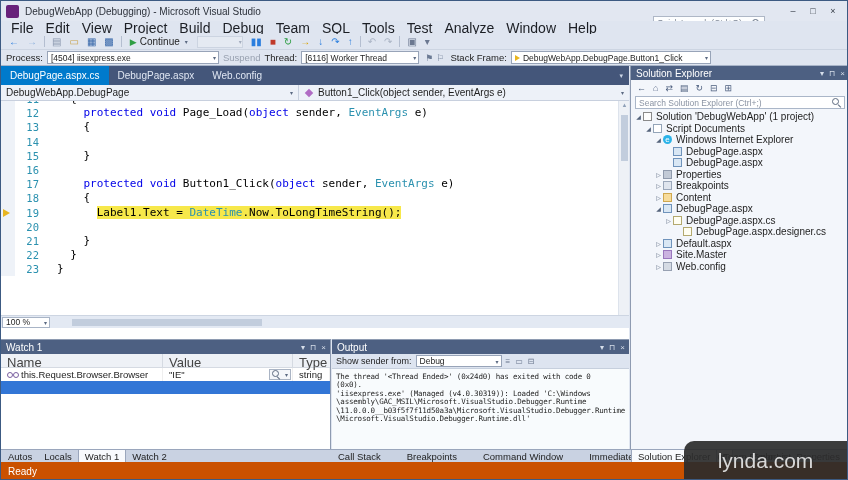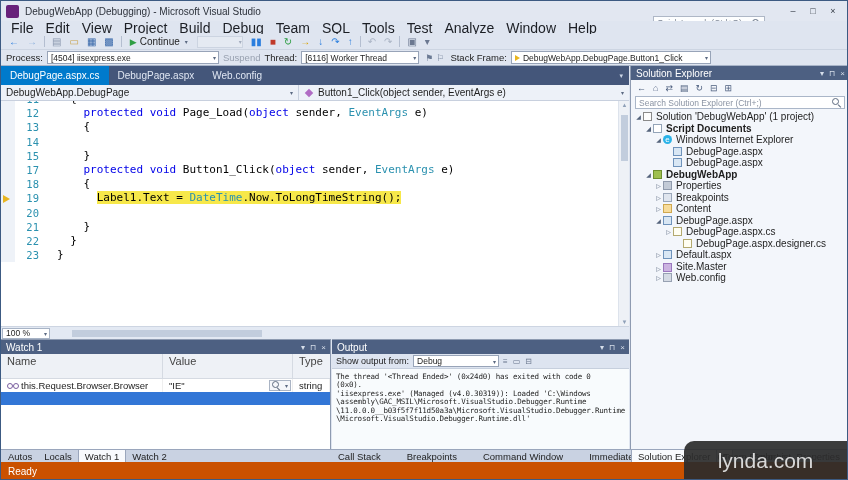--- a/index.html
+++ b/index.html
@@ -61,32 +61,32 @@
   .cur-arrow{position:absolute;left:2px;top:3.5px;width:0;height:0;border-left:7px solid #e8b520;border-top:4px solid transparent;border-bottom:4px solid transparent;}
   .cl-num{width:30px;flex:0 0 30px;text-align:right;color:#2b91af;padding-right:6px;font-size:10.5px;}
   .cl-code{padding-left:12px;}
   .tok-k{color:#0000e8;}
   .tok-t{color:#2b91af;}
   .tok-p{color:#000;}
   .cur-hl{background:#f7e84a;}
   #v-scroll{position:absolute;right:0;top:0;bottom:0;width:11px;background:#eef1f6;border-left:1px solid #dde3ec;}
   #v-thumb{position:absolute;left:2px;top:14px;width:7px;height:46px;background:#c2cddd;}
   .scroll-arrow{position:absolute;left:2px;font-size:6px;color:#8fa0b8;width:7px;text-align:center;}
-  #editor-bottom{position:absolute;left:0;bottom:0;width:100%;height:13px;background:#e3e9f3;border-top:1px solid #cdd5e2;display:flex;align-items:center;gap:14px;}
+  #editor-bottom{position:absolute;left:0;bottom:11px;width:100%;height:13px;background:#e3e9f3;border-top:1px solid #cdd5e2;display:flex;align-items:center;gap:14px;}
   #zoom-box{width:48px;height:11px;background:#fff;border:1px solid #a8b4c6;font-size:8.5px;display:flex;align-items:center;padding:0 2px 0 3px;margin-left:1px;color:#1e1e1e;}
   #zoom-box .tb-caret{margin-left:auto;}
   #h-thumb{width:190px;height:7px;background:#c2cddd;margin-left:8px;}
 
   
   .panel-header{height:14px;background:#4d6082;color:#fff;font-size:10px;display:flex;align-items:center;padding-left:5px;}
   .panel-icons{margin-left:auto;display:flex;gap:5px;padding-right:4px;}
   .p-icon{font-size:8px;color:#d6deea;}
 
   #watch-panel{position:absolute;left:0;top:338px;width:330px;height:110px;background:#fff;border-top:1px solid #8e9bb1;border-right:1px solid #8e9bb1;}
-  #watch-grid-header{height:25px;display:flex;background:#eef1f6;border-bottom:1px solid #d5dae2;font-size:11px;color:#444;}
+  #watch-grid-header{height:14px;display:flex;background:#eef1f6;border-bottom:1px solid #d5dae2;font-size:13px;color:#444;}
   .wcol{padding:1px 0 0 6px;border-right:1px solid #d5dae2;}
   .wc-name{width:162px;flex:0 0 162px;}
   .wc-value{width:130px;flex:0 0 130px;}
   .wc-type{flex:1;border-right:none;}
   .watch-row{height:13px;display:flex;font-size:9.5px;color:#1e1e1e;}
   .watch-row .cell{display:flex;align-items:center;padding-left:6px;border-right:1px solid #efefef;overflow:hidden;white-space:nowrap;}
   .glasses{width:11px;height:6px;position:relative;margin-right:3px;flex:0 0 11px;}
   .glasses::before{content:"";position:absolute;left:0;top:0;width:4px;height:4px;border:1px solid #7a5fa0;border-radius:50%;}
   .glasses::after{content:"";position:absolute;left:5.5px;top:0;width:4px;height:4px;border:1px solid #7a5fa0;border-radius:50%;}
   .vis-box{margin-left:auto;display:flex;align-items:center;border:1px solid #aab4c4;background:#f4f6fa;height:11px;padding:0 2px;gap:2px;margin-right:1px;}
@@ -244,20 +244,21 @@
         <span class="bc-caret">▾</span>
       </span>
     </div>
     <div id="code-area">
       <div id="code-lines">
           <div class="code-line"><span class="cl-margin"></span><span class="cl-num">11</span><span class="cl-code"><span class="tok-p">  {</span></span></div>
           <div class="code-line"><span class="cl-margin"></span><span class="cl-num">12</span><span class="cl-code"><span class="tok-p">    </span><span class="tok-k">protected</span><span class="tok-p"> </span><span class="tok-k">void</span><span class="tok-p"> Page_Load(</span><span class="tok-k">object</span><span class="tok-p"> sender, </span><span class="tok-t">EventArgs</span><span class="tok-p"> e)</span></span></div>
           <div class="code-line"><span class="cl-margin"></span><span class="cl-num">13</span><span class="cl-code"><span class="tok-p">    {</span></span></div>
           <div class="code-line"><span class="cl-margin"></span><span class="cl-num">14</span><span class="cl-code"></span></div>
           <div class="code-line"><span class="cl-margin"></span><span class="cl-num">15</span><span class="cl-code"><span class="tok-p">    }</span></span></div>
+          <div class="code-line"><span class="cl-margin"></span><span class="cl-num">16</span><span class="cl-code"></span></div>
           <div class="code-line"><span class="cl-margin"></span><span class="cl-num">17</span><span class="cl-code"><span class="tok-p">    </span><span class="tok-k">protected</span><span class="tok-p"> </span><span class="tok-k">void</span><span class="tok-p"> Button1_Click(</span><span class="tok-k">object</span><span class="tok-p"> sender, </span><span class="tok-t">EventArgs</span><span class="tok-p"> e)</span></span></div>
           <div class="code-line"><span class="cl-margin"></span><span class="cl-num">18</span><span class="cl-code"><span class="tok-p">    {</span></span></div>
           <div class="code-line"><span class="cl-margin"><span class="cur-arrow"></span></span><span class="cl-num">19</span><span class="cl-code"><span class="tok-p">      </span><span class="cur-hl"><span class="tok-p">Label1.Text = </span><span class="tok-t">DateTime</span><span class="tok-p">.Now.ToLongTimeString();</span></span></span></div>
           <div class="code-line"><span class="cl-margin"></span><span class="cl-num">20</span><span class="cl-code"></span></div>
           <div class="code-line"><span class="cl-margin"></span><span class="cl-num">21</span><span class="cl-code"><span class="tok-p">    }</span></span></div>
           <div class="code-line"><span class="cl-margin"></span><span class="cl-num">22</span><span class="cl-code"><span class="tok-p">  }</span></span></div>
           <div class="code-line"><span class="cl-margin"></span><span class="cl-num">23</span><span class="cl-code"><span class="tok-p">}</span></span></div>
         </div>
       <div id="v-scroll">
         <span class="scroll-arrow" style="top:1px;">▲</span>
@@ -310,21 +311,21 @@
   <div id="output-panel">
     <div class="panel-header">
       <span>Output</span>
       <span class="panel-icons">
           <span class="p-icon">▾</span>
           <span class="p-icon">⊓</span>
           <span class="p-icon">×</span>
         </span>
     </div>
     <div id="output-bar">
-      <span>Show output from:</span>
+      <span>Show sender from:</span>
       <span id="output-combo">
         <span>Debug</span>
         <span class="db-caret">▾</span>
       </span>
       <span id="output-bar-icons">
           <span>≡</span>
           <span>▭</span>
           <span>⊟</span>
         </span>
     </div>
@@ -352,45 +353,40 @@
     <div id="se-search">
       <span class="se-ph">Search Solution Explorer (Ctrl+;)</span>
       <span class="mag-icon"></span>
     </div>
     <div id="se-tree">
         <div class="tree-row" style="padding-left: 3px;">
           <span class="tree-arrow">◢</span>
           <span class="ticon ti-solution"></span>
           <span class="tree-label">Solution 'DebugWebApp' (1 project)</span>
         </div>
-        <div class="tree-row" style="padding-left: 13px; font-weight: bold;">
+        <div class="tree-row" style="padding-left: 13px;">
           <span class="tree-arrow">◢</span>
           <span class="ticon ti-folder-doc"></span>
           <span class="tree-label">Script Documents</span>
         </div>
         <div class="tree-row" style="padding-left: 23px;">
           <span class="tree-arrow">◢</span>
           <span class="ticon ti-ie"></span>
           <span class="tree-label">Windows Internet Explorer</span>
         </div>
         <div class="tree-row" style="padding-left: 33px;">
           <span class="tree-arrow"></span>
           <span class="ticon ti-aspx"></span>
           <span class="tree-label">DebugPage.aspx</span>
         </div>
         <div class="tree-row" style="padding-left: 33px;">
           <span class="tree-arrow"></span>
           <span class="ticon ti-aspx"></span>
           <span class="tree-label">DebugPage.aspx</span>
         </div>
-        <div class="tree-row bold" style="padding-left: 13px;">
-          <span class="tree-arrow">◢</span>
-          <span class="ticon ti-project"></span>
-          <span class="tree-label">DebugWebApp</span>
-        </div>
         <div class="tree-row" style="padding-left: 23px;">
           <span class="tree-arrow">▷</span>
           <span class="ticon ti-properties"></span>
           <span class="tree-label">Properties</span>
         </div>
         <div class="tree-row" style="padding-left: 23px;">
           <span class="tree-arrow">▷</span>
           <span class="ticon ti-references"></span>
           <span class="tree-label">Breakpoints</span>
         </div>
@@ -412,21 +408,21 @@
         <div class="tree-row" style="padding-left: 43px;">
           <span class="tree-arrow"></span>
           <span class="ticon ti-cs"></span>
           <span class="tree-label">DebugPage.aspx.designer.cs</span>
         </div>
         <div class="tree-row" style="padding-left: 23px;">
           <span class="tree-arrow">▷</span>
           <span class="ticon ti-aspx"></span>
           <span class="tree-label">Default.aspx</span>
         </div>
-        <div class="tree-row" style="padding-left: 23px; align-items: flex-end;">
+        <div class="tree-row" style="padding-left: 23px;">
           <span class="tree-arrow">▷</span>
           <span class="ticon ti-master"></span>
           <span class="tree-label">Site.Master</span>
         </div>
         <div class="tree-row" style="padding-left: 23px;">
           <span class="tree-arrow">▷</span>
           <span class="ticon ti-config"></span>
           <span class="tree-label">Web.config</span>
         </div>
       </div>

